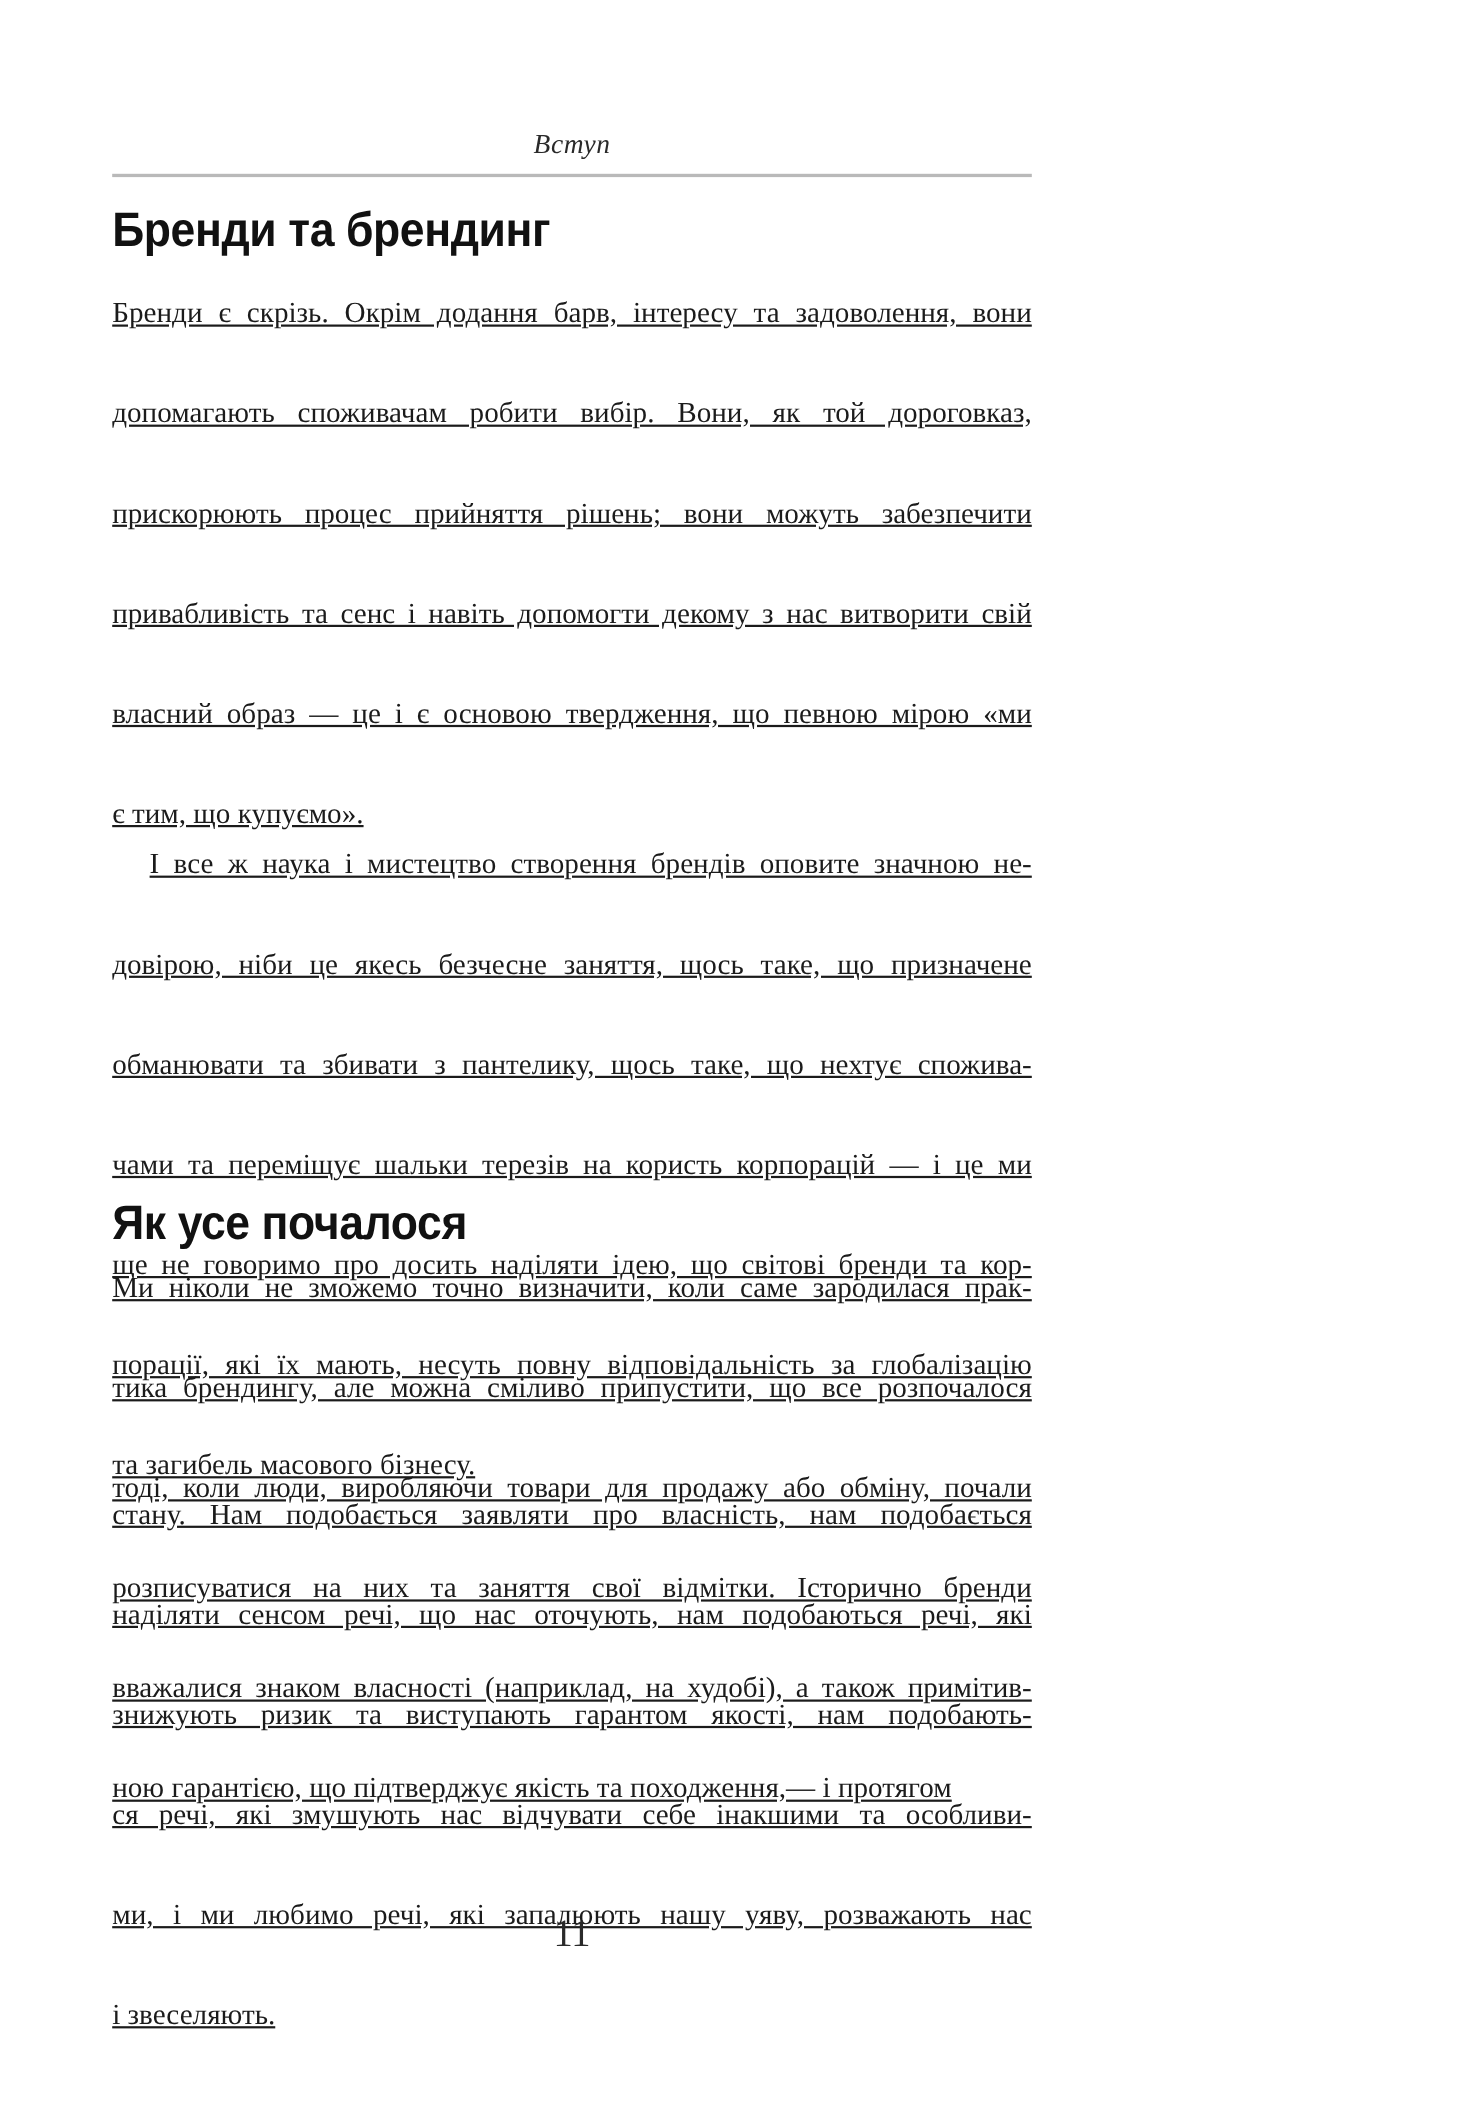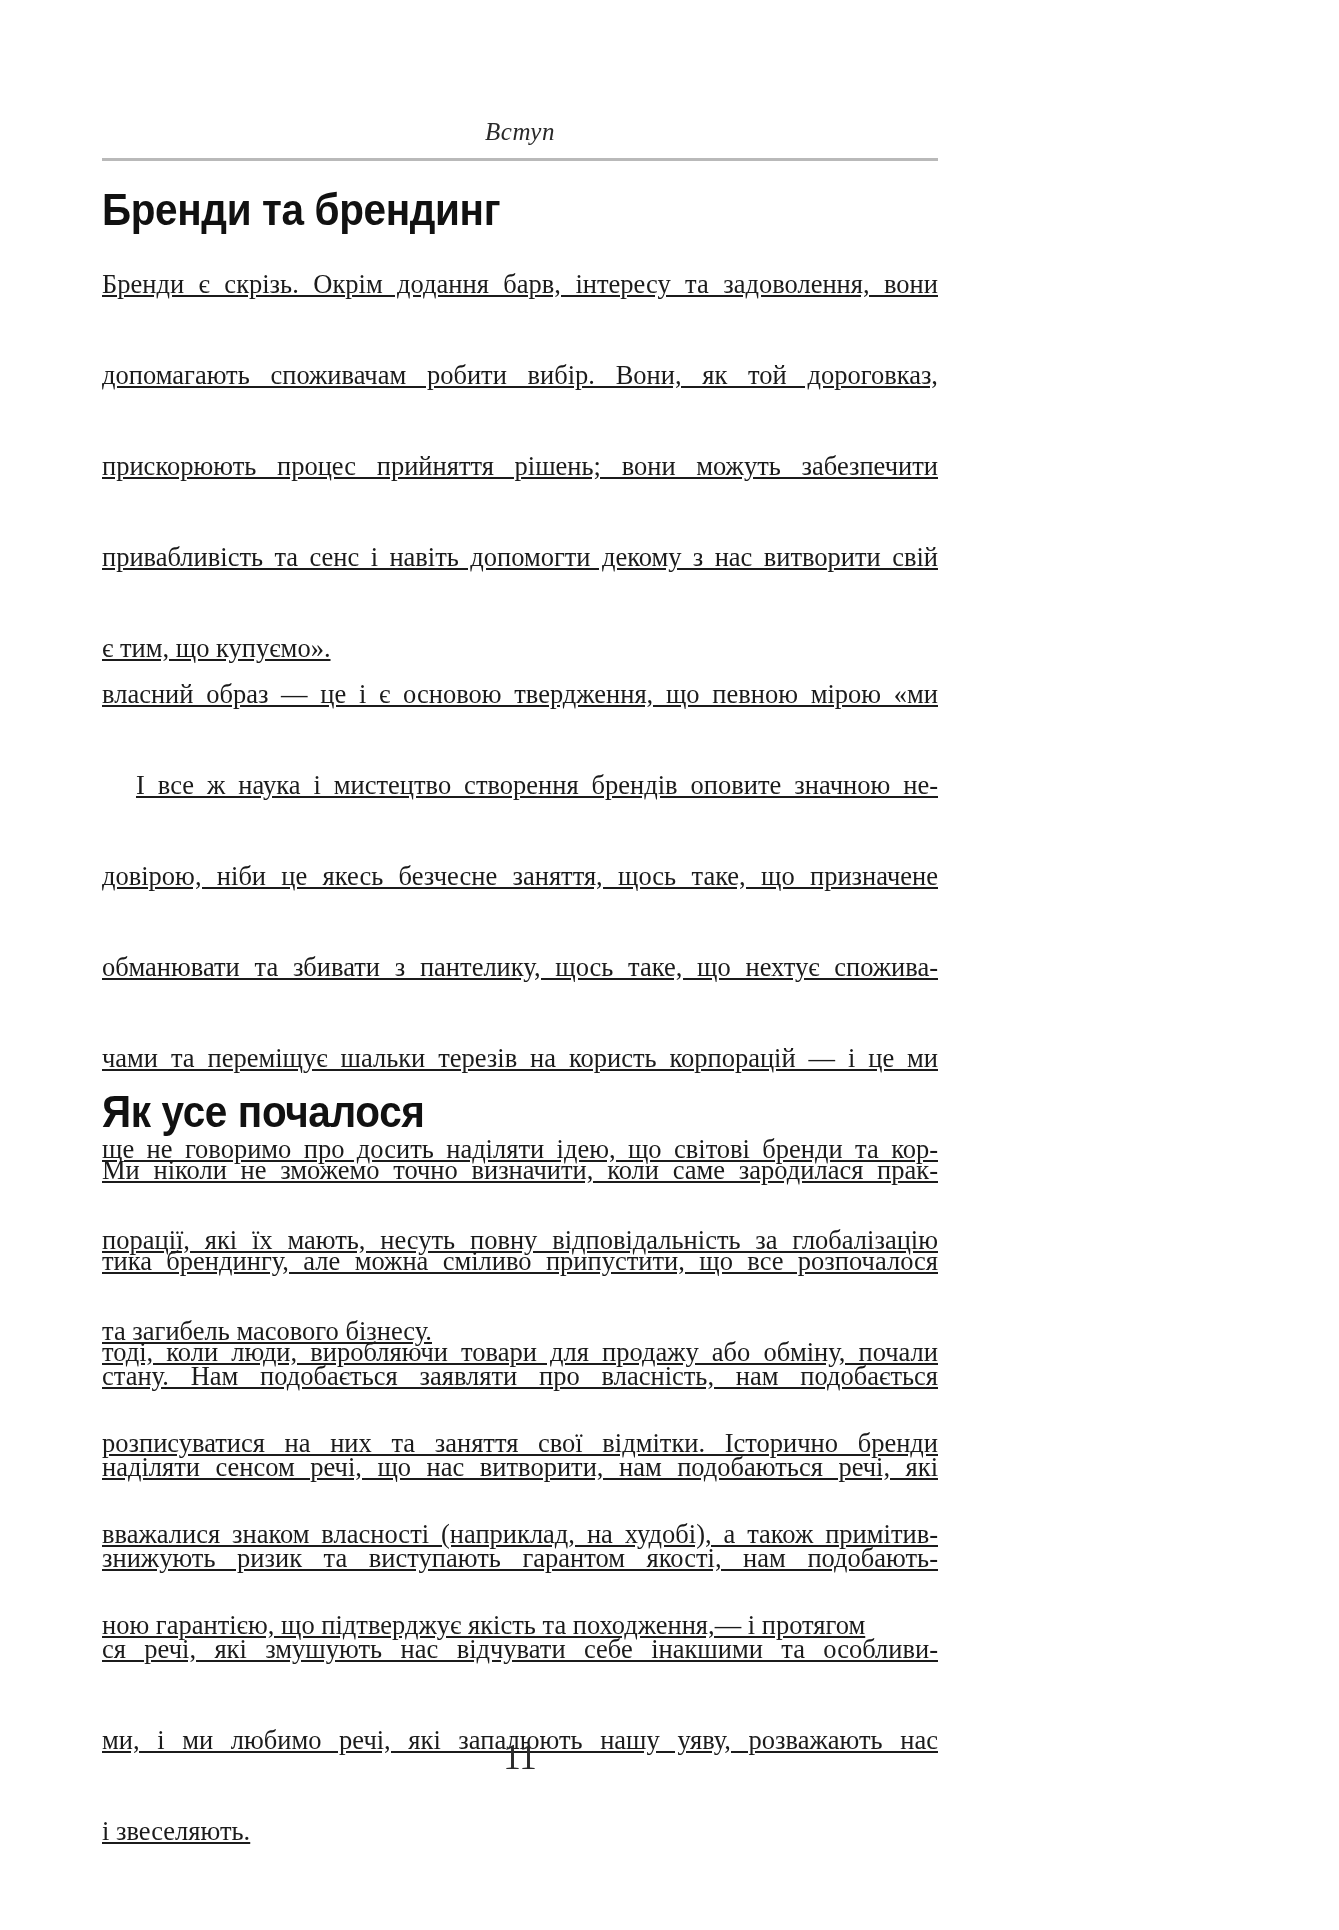--- a/index.html
+++ b/index.html
@@ -136,35 +136,35 @@
   <div class="head-rule"></div>
 
   <h1 class="section-title title-1">Бренди та брендинг</h1>
 
   <div class="body-block block-intro" id="block-intro">
       <p style="text-indent: 0px;">
         <span class="ln">Бренди є скрізь. Окрім додання барв, інтересу та задоволення, вони</span>
         <span class="ln">допомагають споживачам робити вибір. Вони, як той дороговказ,</span>
         <span class="ln">прискорюють процес прийняття рішень; вони можуть забезпечити</span>
         <span class="ln">привабливість та сенс і навіть допомогти декому з нас витворити свій</span>
+        <span class="ln">власний образ — це і є основою твердження, що певною мірою «ми</span>
         <span class="ln last">є тим, що купуємо».</span>
-        <span class="ln">власний образ — це і є основою твердження, що певною мірою «ми</span>
       </p>
       <p style="text-indent: 0px;">
         <span class="ln indent">І все ж наука і мистецтво створення брендів оповите значною не-</span>
         <span class="ln">довірою, ніби це якесь безчесне заняття, щось таке, що призначене</span>
         <span class="ln">обманювати та збивати з пантелику, щось таке, що нехтує спожива-</span>
         <span class="ln">чами та переміщує шальки терезів на користь корпорацій — і це ми</span>
         <span class="ln">ще не говоримо про досить наділяти ідею, що світові бренди та кор-</span>
         <span class="ln">порації, які їх мають, несуть повну відповідальність за глобалізацію</span>
         <span class="ln last">та загибель масового бізнесу.</span>
       </p>
       <p style="text-indent: 0px;">
         <span class="ln">стану. Нам подобається заявляти про власність, нам подобається</span>
-        <span class="ln">наділяти сенсом речі, що нас витворити, нам подобаються речі, які</span>
+        <span class="ln">наділяти сенсом речі, що нас оточують, нам подобаються речі, які</span>
         <span class="ln">знижують ризик та виступають гарантом якості, нам подобають-</span>
         <span class="ln">ся речі, які змушують нас відчувати себе інакшими та особливи-</span>
         <span class="ln">ми, і ми любимо речі, які запалюють нашу уяву, розважають нас</span>
         <span class="ln last">і звеселяють.</span>
       </p>
     </div>
 
   <h2 class="section-title title-2">Як усе почалося</h2>
 
   <div class="body-block block-after-2" id="block-after-2">

